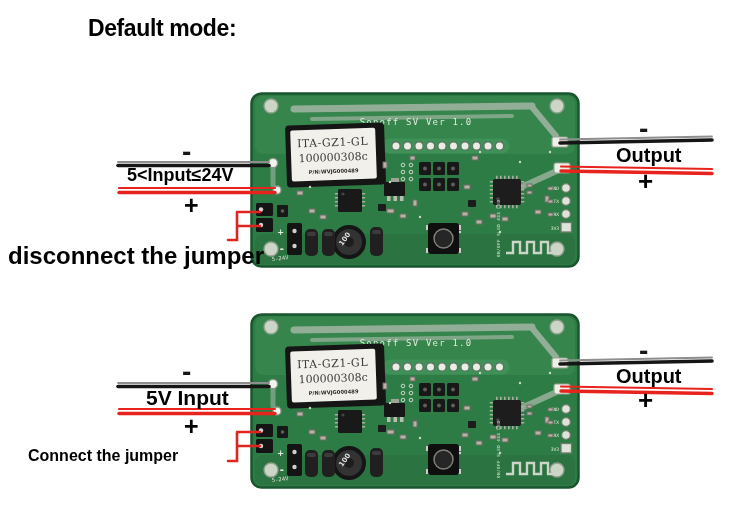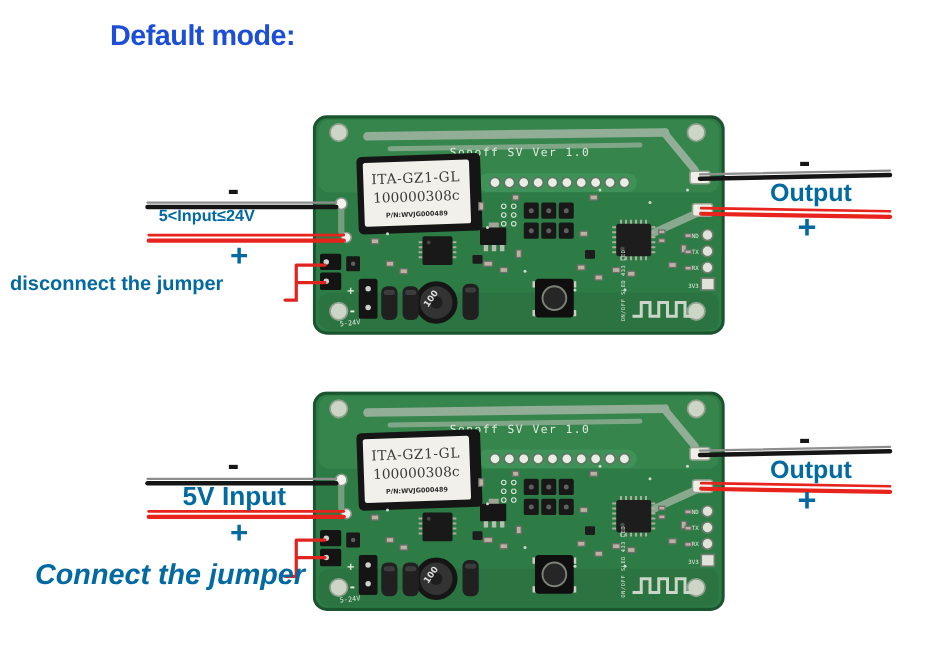--- a/index.html
+++ b/index.html
@@ -1,22 +1,22 @@
 <!DOCTYPE html>
 <html><head>
 <meta charset="utf-8">
 <style>
   html,body{margin:0;padding:0;background:#fff;}
   .stage{position:relative;width:740px;height:519px;background:#fff;overflow:hidden;
          font-family:"Liberation Sans",sans-serif;}
   .stage svg{position:absolute;left:0;top:0;}
   .lbl{position:absolute;line-height:1;white-space:nowrap;font-weight:bold;}
-  .red{color:#0369a1;}
+  .red{color:#000000;}
   .dark{color:#161616;}
-  .title-line{position:absolute;left:88px;color:#1d4ed8;font-weight:bold;
+  .title-line{position:absolute;left:88px;color:#000000;font-weight:bold;
               font-size:23px;letter-spacing:-0.4px;white-space:nowrap;}
 </style>
 </head>
 <body>
 
 <div class="stage">
 
   <svg width="740" height="519" viewBox="0 0 740 519" xmlns="http://www.w3.org/2000/svg">
     <defs>
       <symbol id="sonoff-board" viewBox="0 0 330 176">
@@ -246,28 +246,28 @@
       <line x1="560" y1="364" x2="712" y2="361" stroke="#151515" stroke-width="3.6"></line>
       <line x1="561" y1="386.5" x2="712" y2="389" stroke="#e8231e" stroke-width="2.2"></line>
       <line x1="561" y1="391" x2="712" y2="393.5" stroke="#e8231e" stroke-width="3.4"></line>
     </g>
     <path d="M228,461 L237,461 L237,432 M237,432 L260,432 M237,446 L260,446" stroke="#e02520" stroke-width="2.6" fill="none" stroke-linecap="round"></path>
   </svg>
 
   <div class="title-line" style="top:15px;">Default mode:</div>
 
   <div class="lbl dark" style="left:182px;top:138px;font-size:28px;">-</div>
-  <div class="lbl red" style="left:127px;top:166px;font-size:13px;">5&lt;Input≤24V</div>
+  <div class="lbl red" style="left:127px;top:166px;font-size:18px;">5&lt;Input≤24V</div>
   <div class="lbl red" style="left:184px;top:193px;font-size:25px;">+</div>
-  <div class="lbl red" style="left:8px;top:220px;font-size:16px;">disconnect the jumper</div>
+  <div class="lbl red" style="left:8px;top:244px;font-size:24px;">disconnect the jumper</div>
   <div class="lbl dark" style="left:639px;top:115px;font-size:28px;">-</div>
   <div class="lbl red" style="left:616px;top:145px;font-size:20px;">Output</div>
   <div class="lbl red" style="left:638px;top:168px;font-size:26px;">+</div>
 
   <div class="lbl dark" style="left:182px;top:358px;font-size:28px;">-</div>
   <div class="lbl red" style="left:146px;top:387px;font-size:21px;">5V Input</div>
   <div class="lbl red" style="left:184px;top:414px;font-size:25px;">+</div>
-  <div class="lbl red" style="left:28px;top:448px;font-size:23px;font-style:italic;">Connect the jumper</div>
+  <div class="lbl red" style="left:28px;top:448px;font-size:16px;">Connect the jumper</div>
   <div class="lbl dark" style="left:639px;top:337px;font-size:28px;">-</div>
   <div class="lbl red" style="left:616px;top:366px;font-size:20px;">Output</div>
   <div class="lbl red" style="left:638px;top:387px;font-size:26px;">+</div>
 
 </div>
 
 </body></html>

